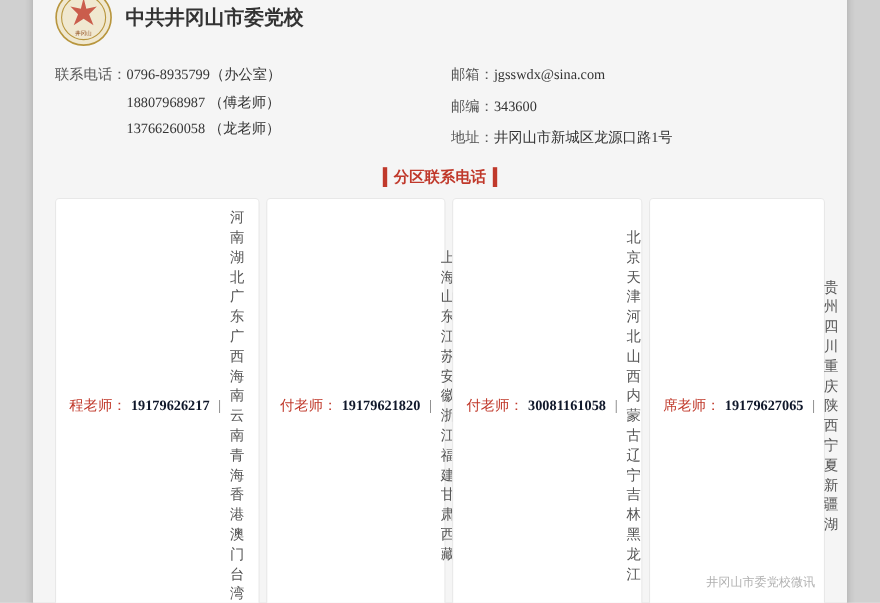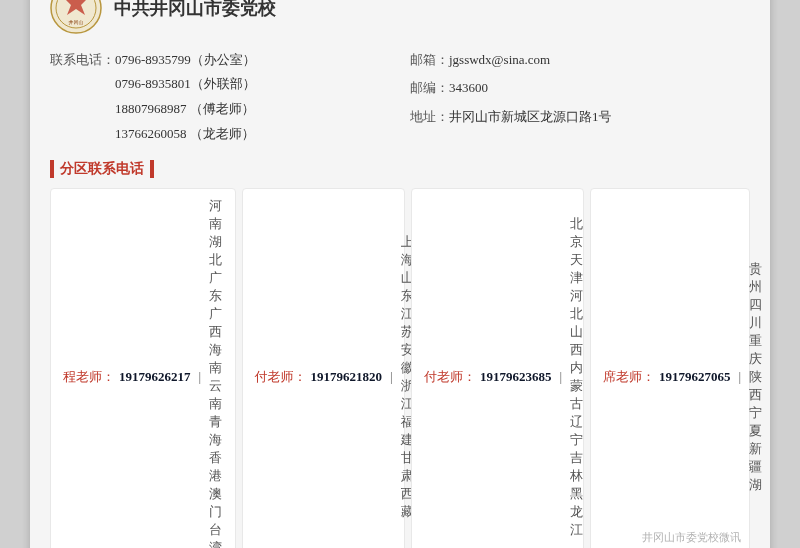--- a/index.html
+++ b/index.html
@@ -44,20 +44,21 @@
     .contact-left {
       flex: 1;
     }
     .contact-right {
       flex: 1;
     }
     .divider-section {
       display: flex;
       align-items: center;
       margin-bottom: 10px;
+      justify-content: center;
     }
     .divider-bar {
       width: 4px;
       height: 18px;
       background: #c0392b;
       margin-right: 6px;
     }
     .divider-bar-right {
       width: 4px;
       height: 18px;
@@ -138,24 +139,20 @@
   </div>
 
   <div class="contact-grid">
     <div class="contact-left">
       <div class="info-line">
         <span class="info-label">联系电话：</span>
         <span>0796-8935799（办公室）</span>
       </div>
       <div class="info-line">
         <span class="info-label" style="visibility:hidden">联系电话：</span>
-        <span>0796-8935801（外联部）</span>
-      </div>
-      <div class="info-line">
-        <span class="info-label" style="visibility:hidden">联系电话：</span>
         <span>18807968987 （傅老师）</span>
       </div>
       <div class="info-line">
         <span class="info-label" style="visibility:hidden">联系电话：</span>
         <span>13766260058 （龙老师）</span>
       </div>
     </div>
     <div class="contact-right">
       <div class="info-line">
         <span class="info-label">邮箱：</span>
@@ -186,21 +183,21 @@
       <span class="regions">河南  湖北  广东  广西  海南  云南  青海  香港  澳门  台湾</span>
     </div>
     <div class="region-item">
       <span class="teacher-name">付老师：</span>
       <span class="teacher-phone">19179621820</span>
       <span class="pipe">|</span>
       <span class="regions">上海  山东  江苏  安徽  浙江  福建  甘肃  西藏</span>
     </div>
     <div class="region-item">
       <span class="teacher-name">付老师：</span>
-      <span class="teacher-phone">19179623685</span>
+      <span class="teacher-phone">30081161058</span>
       <span class="pipe">|</span>
       <span class="regions">北京  天津  河北  山西  内蒙古  辽宁  吉林  黑龙江</span>
     </div>
     <div class="region-item" style="position:relative;">
       <span class="teacher-name">席老师：</span>
       <span class="teacher-phone">19179627065</span>
       <span class="pipe">|</span>
       <span class="regions">贵州  四川  重庆  陕西  宁夏  新疆  湖</span>
 
       <span style="position:absolute; right:8px; bottom:20px; font-size:11px; color:rgba(80,80,80,0.45); pointer-events:none;">井冈山市委党校微讯</span>

